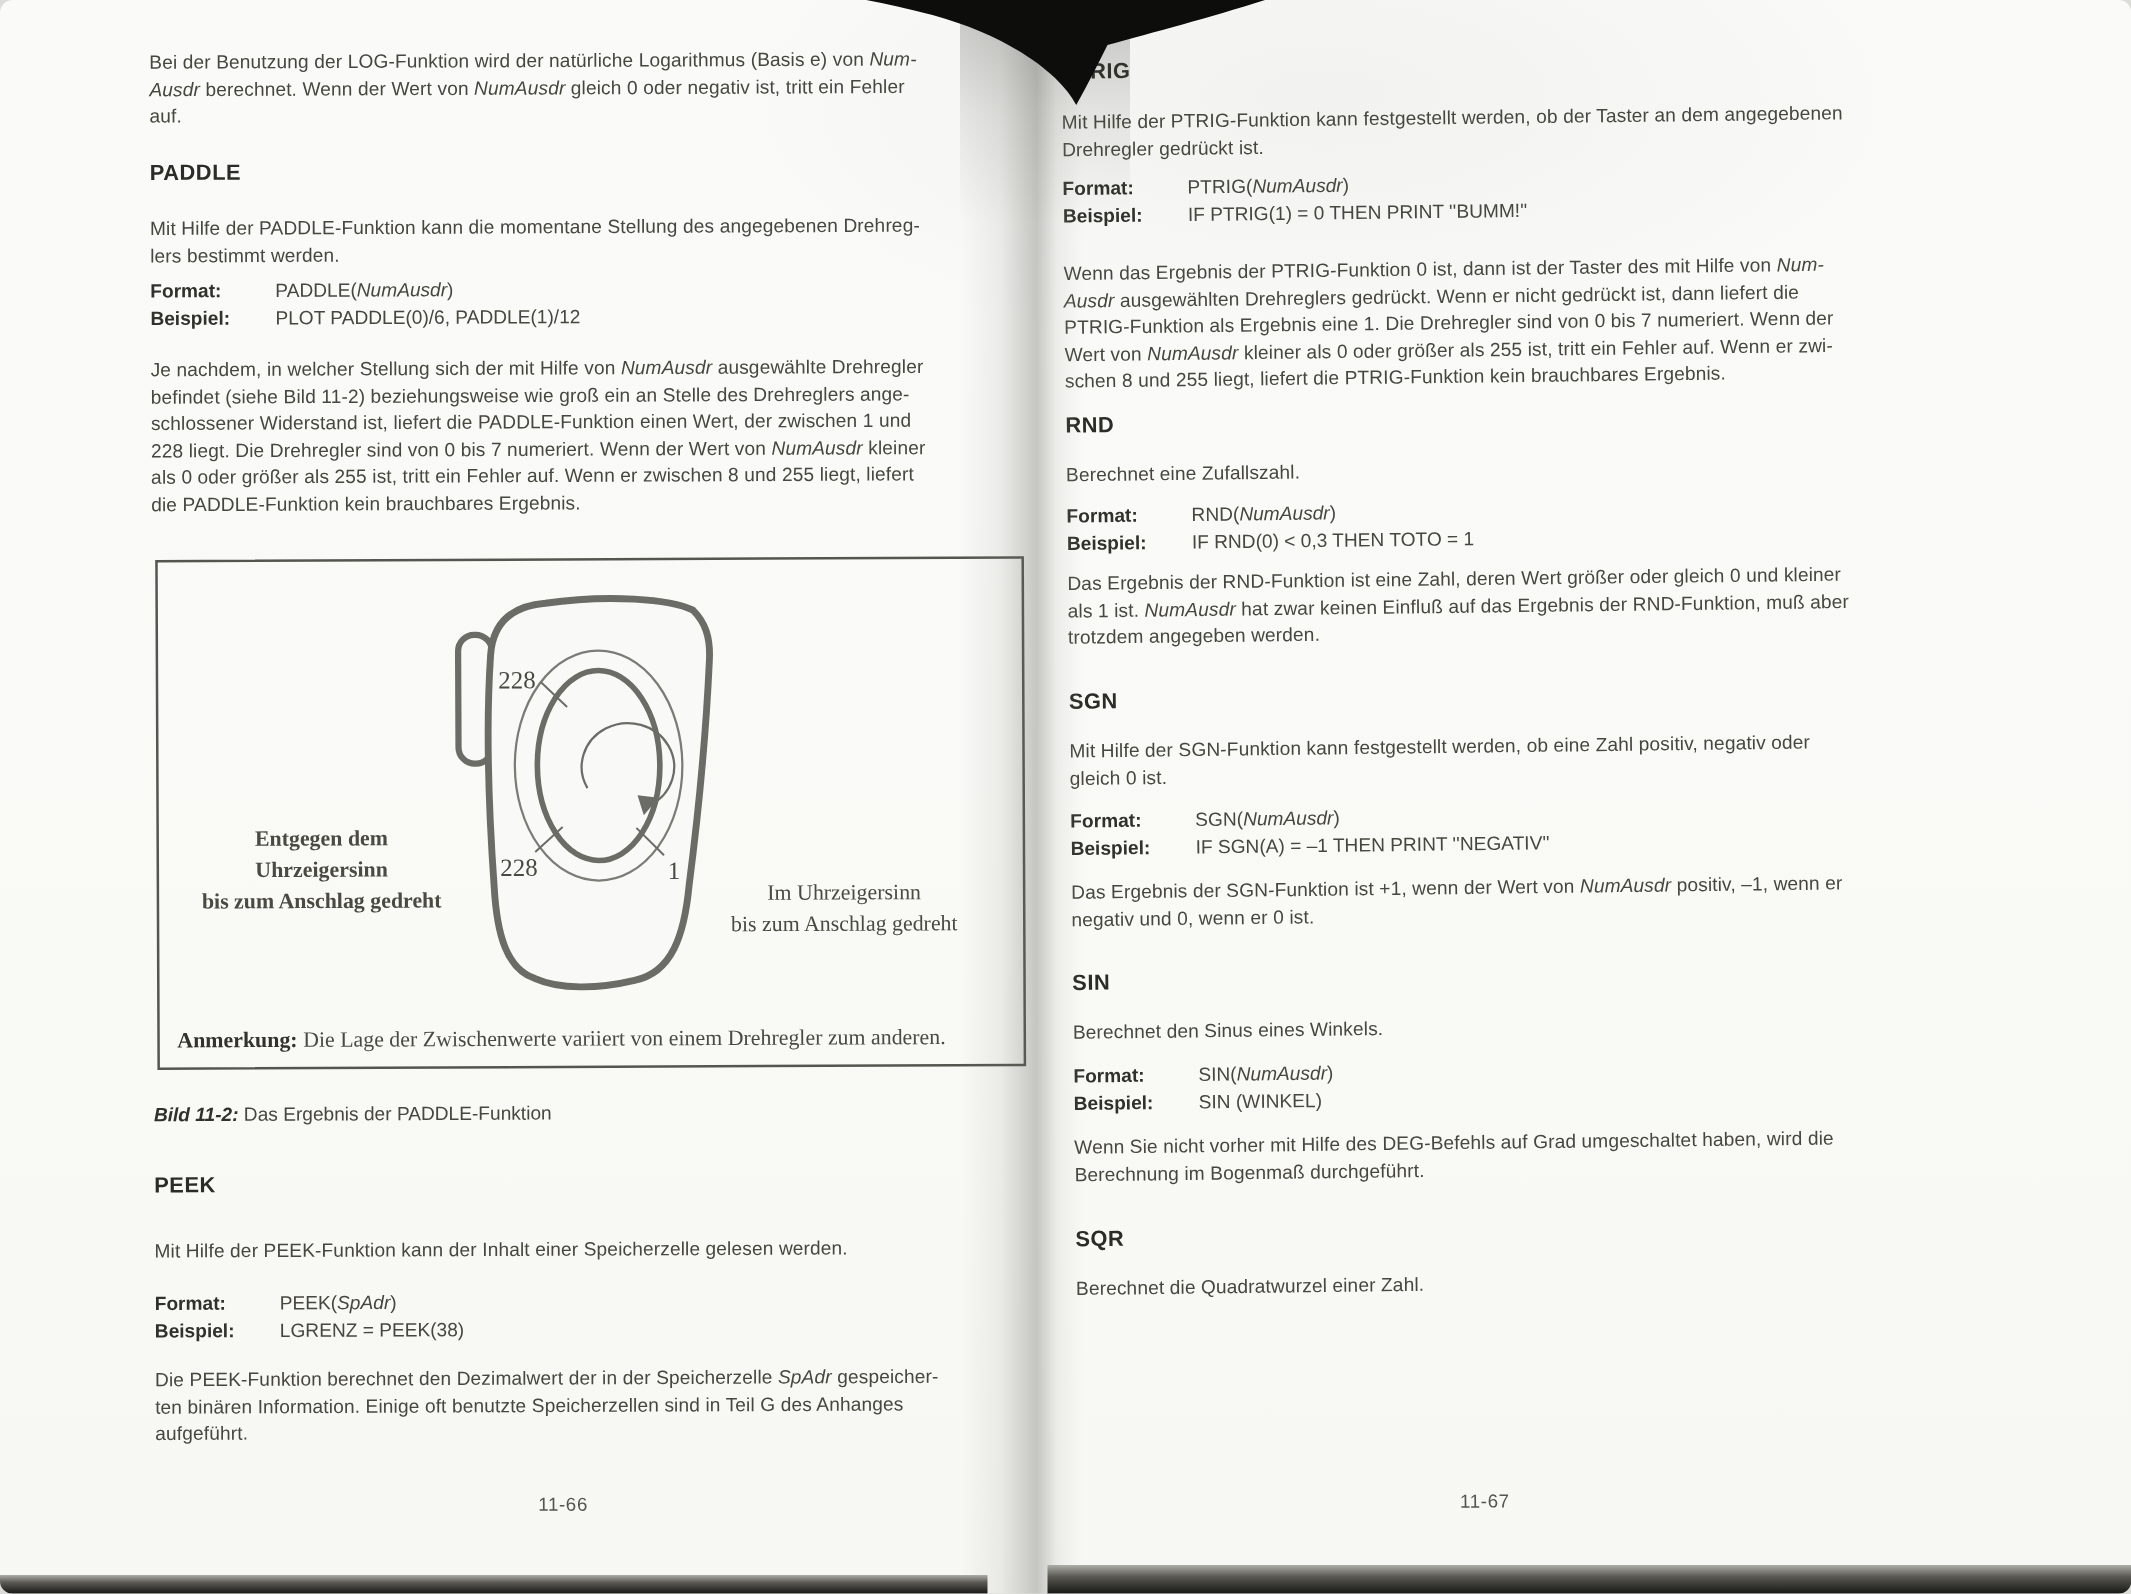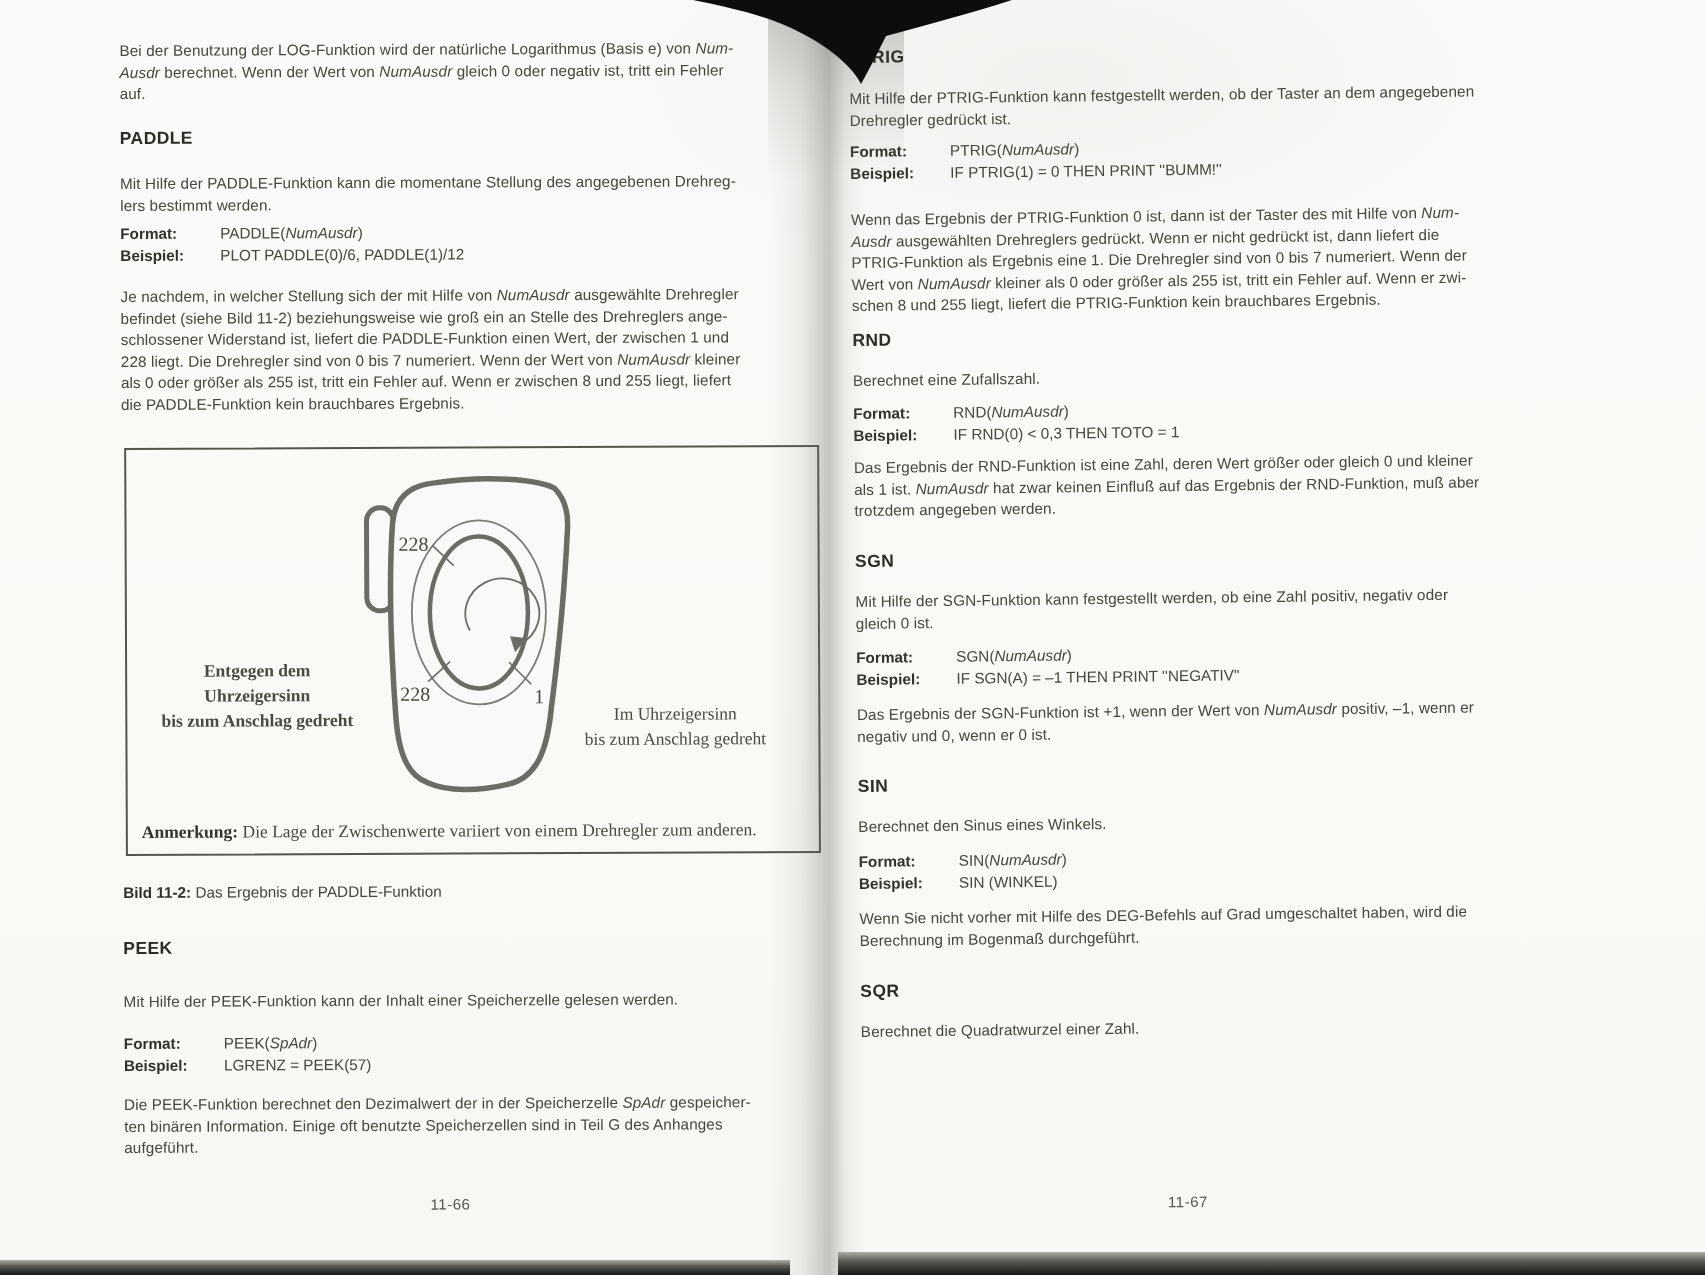--- a/index.html
+++ b/index.html
@@ -2,33 +2,34 @@
 <html><head>
 <meta charset="utf-8">
 <style>
   html,body{margin:0;padding:0;background:#dcdcd8;}
   #stage{
     position:relative;width:1705px;height:1275px;overflow:hidden;
     background:
       radial-gradient(ellipse 700px 300px at 62% 6%, rgba(190,190,184,.14), rgba(190,190,184,0) 70%),
       linear-gradient(180deg,#fafaf8 0%,#f9f9f6 60%,#f7f7f4 100%);
     font-family:"Liberation Sans",sans-serif;
+    border-radius:10px;
   }
   .page{position:absolute;inset:0;}
   #left-page{transform:rotate(-0.25deg);transform-origin:120px 640px;}
   #right-page{transform:rotate(-0.7deg);transform-origin:860px 640px;}
   .blk{position:absolute;}
   .lcol{left:122px;width:652px;}
   .rcol{left:856px;width:650px;}
   .body-text{font-size:15.3px;line-height:21.5px;letter-spacing:.1px;color:#47473f;}
   .heading{font-size:17.5px;font-weight:bold;letter-spacing:.4px;color:#2c2c27;}
   .frow{display:flex;font-size:15.3px;line-height:21px;color:#47473f;}
   .flabel{flex:none;width:100px;font-weight:bold;color:#31312c;}
   .caption{font-size:15.3px;color:#47473f;}
-  .caption b{color:#31312c;}
+  .caption b{color:#31312c;font-style:italic;}
   .pagenum{text-align:center;font-size:15px;letter-spacing:.5px;color:#55554e;}
   
   #figure-box{
     left:125px;top:448px;width:691px;height:404px;
     border:2px solid #55554f;
   }
   .fig-serif{font-family:"Liberation Serif","DejaVu Serif",serif;font-size:17.5px;line-height:25px;color:#4a4a42;}
   .fig-note{position:absolute;left:14px;top:370px;width:660px;}
   .fig-note b{color:#33322c;margin-top:40px;}
   .fig-cap-left{position:absolute;left:22px;top:209px;width:216px;text-align:center;font-weight:bold;}
@@ -114,21 +115,21 @@
     <div class="blk lcol heading" style="top:938px">PEEK</div>
 
     <div class="blk lcol body-text" style="top:991px">Mit Hilfe der PEEK-Funktion kann der Inhalt einer Speicherzelle gelesen werden.</div>
 
     <div class="blk lcol frow" style="top:1033px">
       <span class="flabel">Format:</span>
       <span>PEEK(<i>SpAdr</i>)</span>
     </div>
     <div class="blk lcol frow" style="top:1055px">
       <span class="flabel">Beispiel:</span>
-      <span>LGRENZ = PEEK(57)</span>
+      <span>LGRENZ = PEEK(38)</span>
     </div>
 
     <div class="blk lcol body-text" style="top:1094px">Die PEEK-Funktion berechnet den Dezimalwert der in der Speicherzelle <i>SpAdr</i> gespeicher-<br>ten binären Information. Einige oft benutzte Speicherzellen sind in Teil G des Anhanges<br>aufgeführt.</div>
 
     <div class="blk lcol pagenum" style="top:1197px">11-66</div>
   </div>
 
   <div class="page" id="right-page">
 
     <div class="blk rcol heading" style="top:47px">PTRIG</div>

